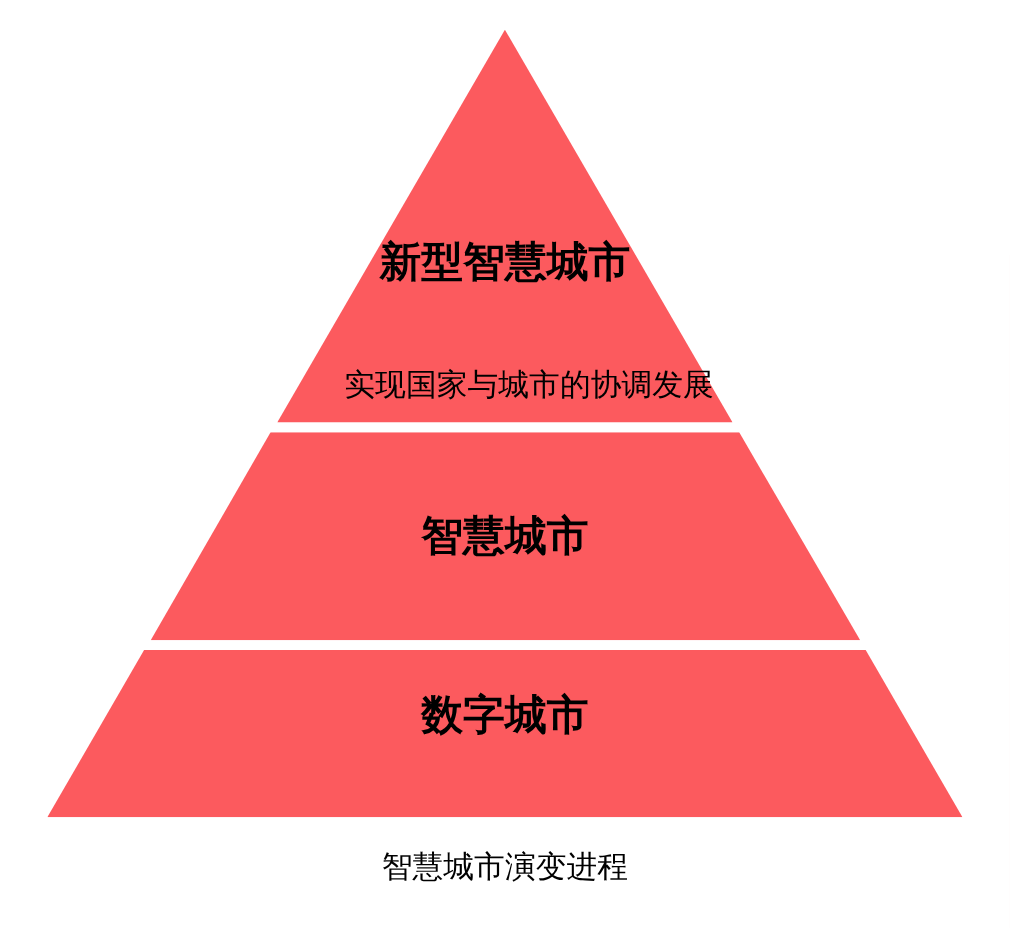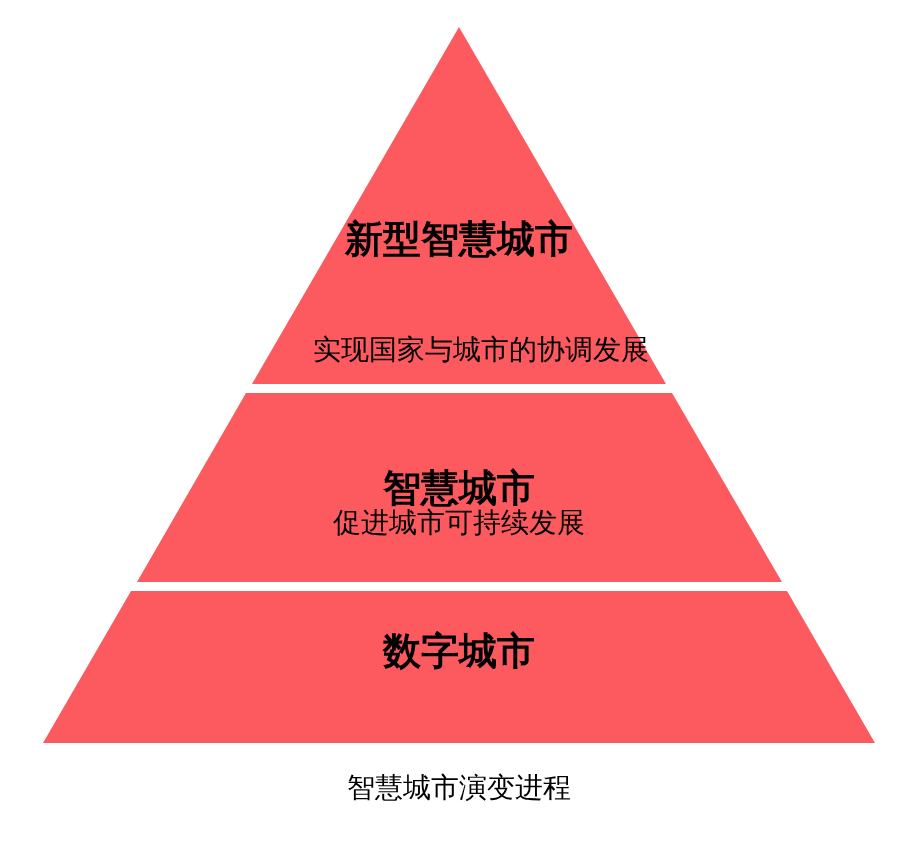--- a/index.html
+++ b/index.html
@@ -44,19 +44,18 @@
 <div class="canvas">
 
   <div class="tier t1"></div>
   <div class="tier t2"></div>
   <div class="tier t3"></div>
 
   <div class="txt title t1-title">新型智慧城市</div>
   <div class="txt desc t1-desc">实现国家与城市的协调发展</div>
 
   <div class="txt title t2-title">智慧城市</div>
-  <div class="txt desc t2-desc">促进城市可持续发展</div>
 
   <div class="txt title t3-title">数字城市</div>
 
   <div class="txt caption">智慧城市演变进程</div>
 
 </div>
 
 </body></html>

